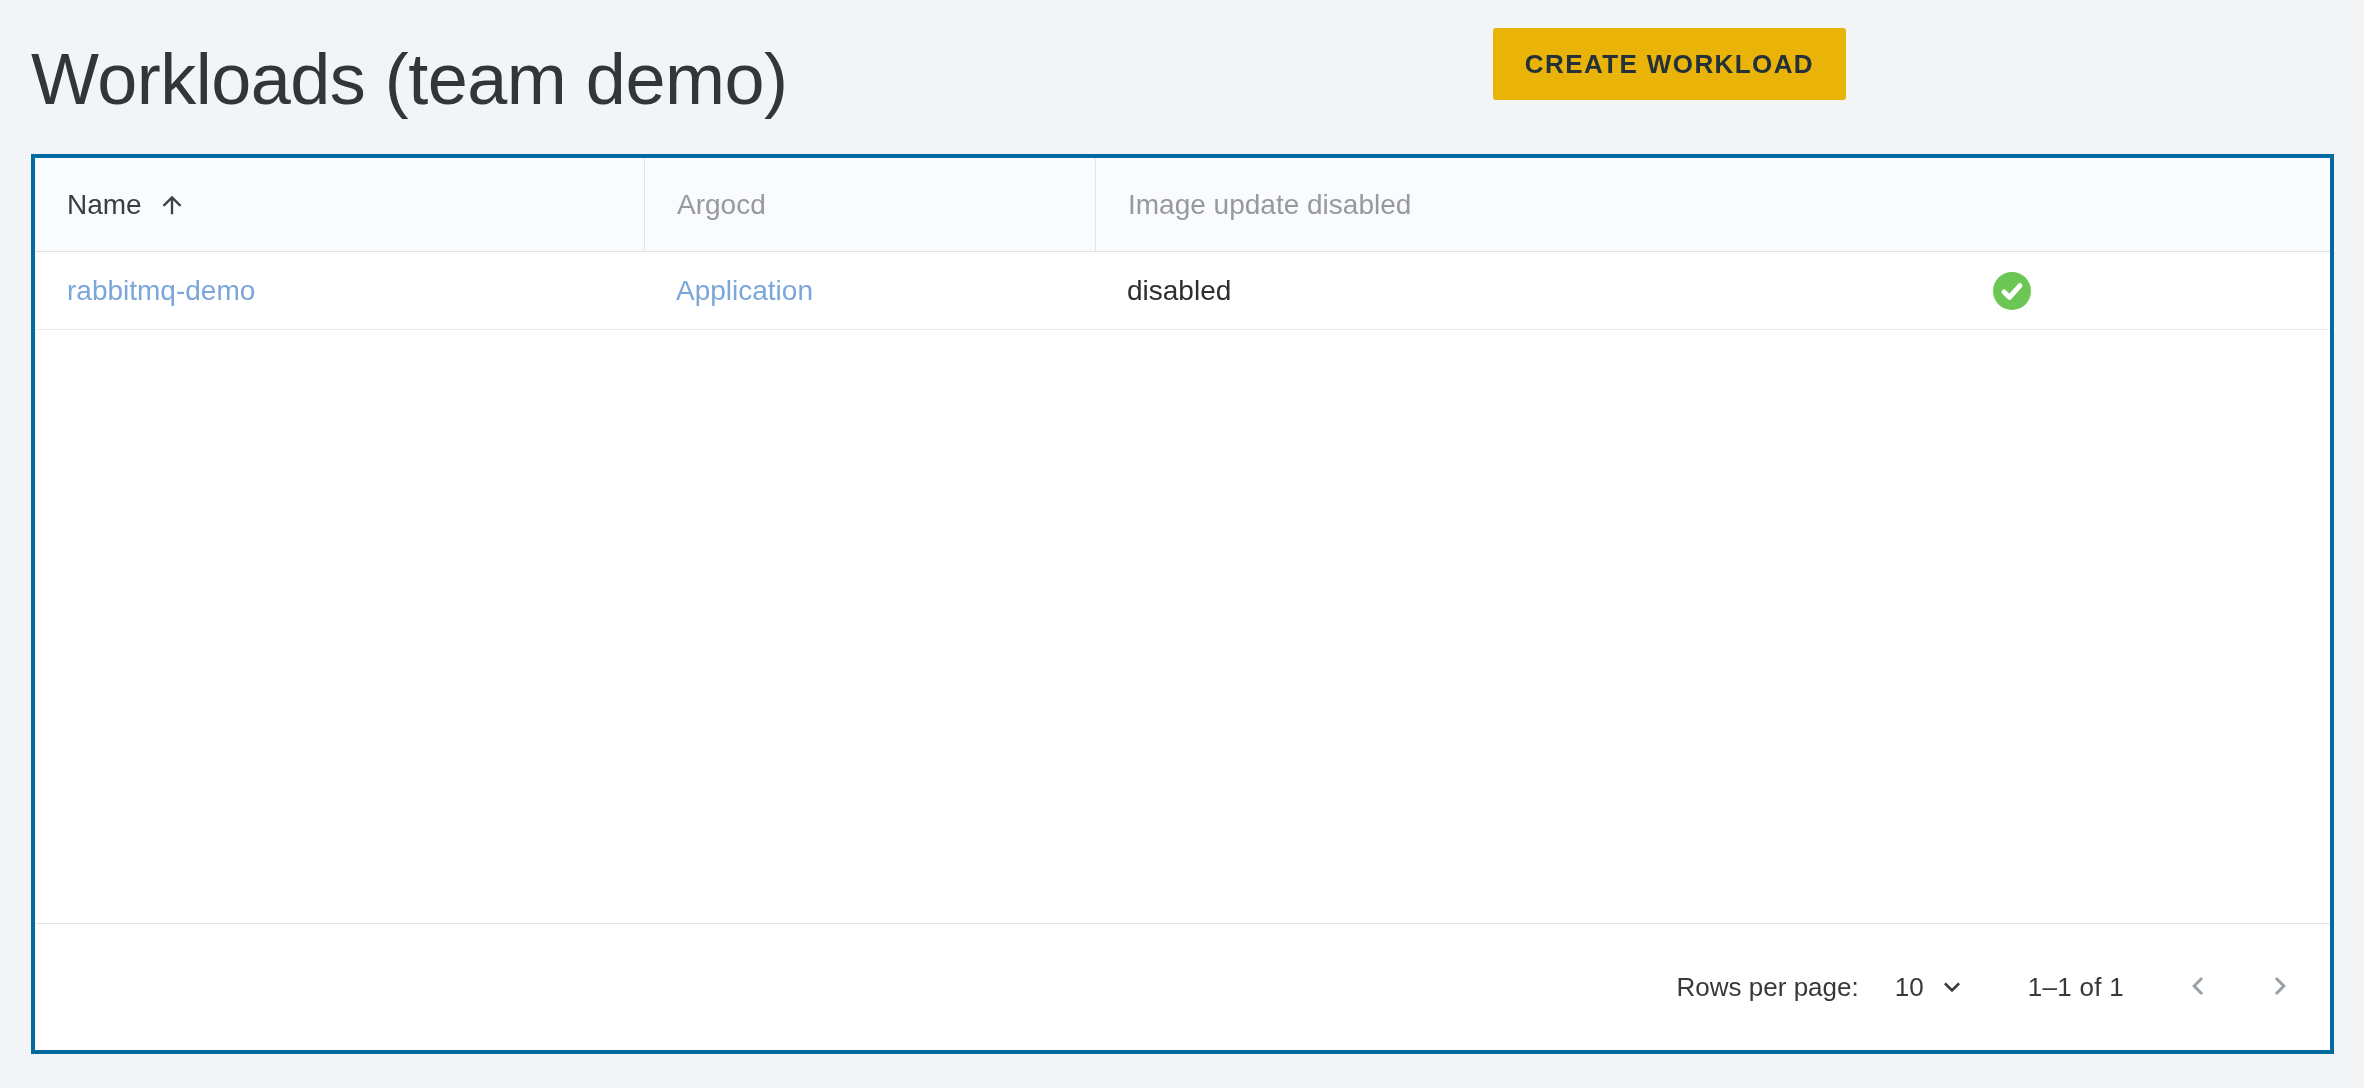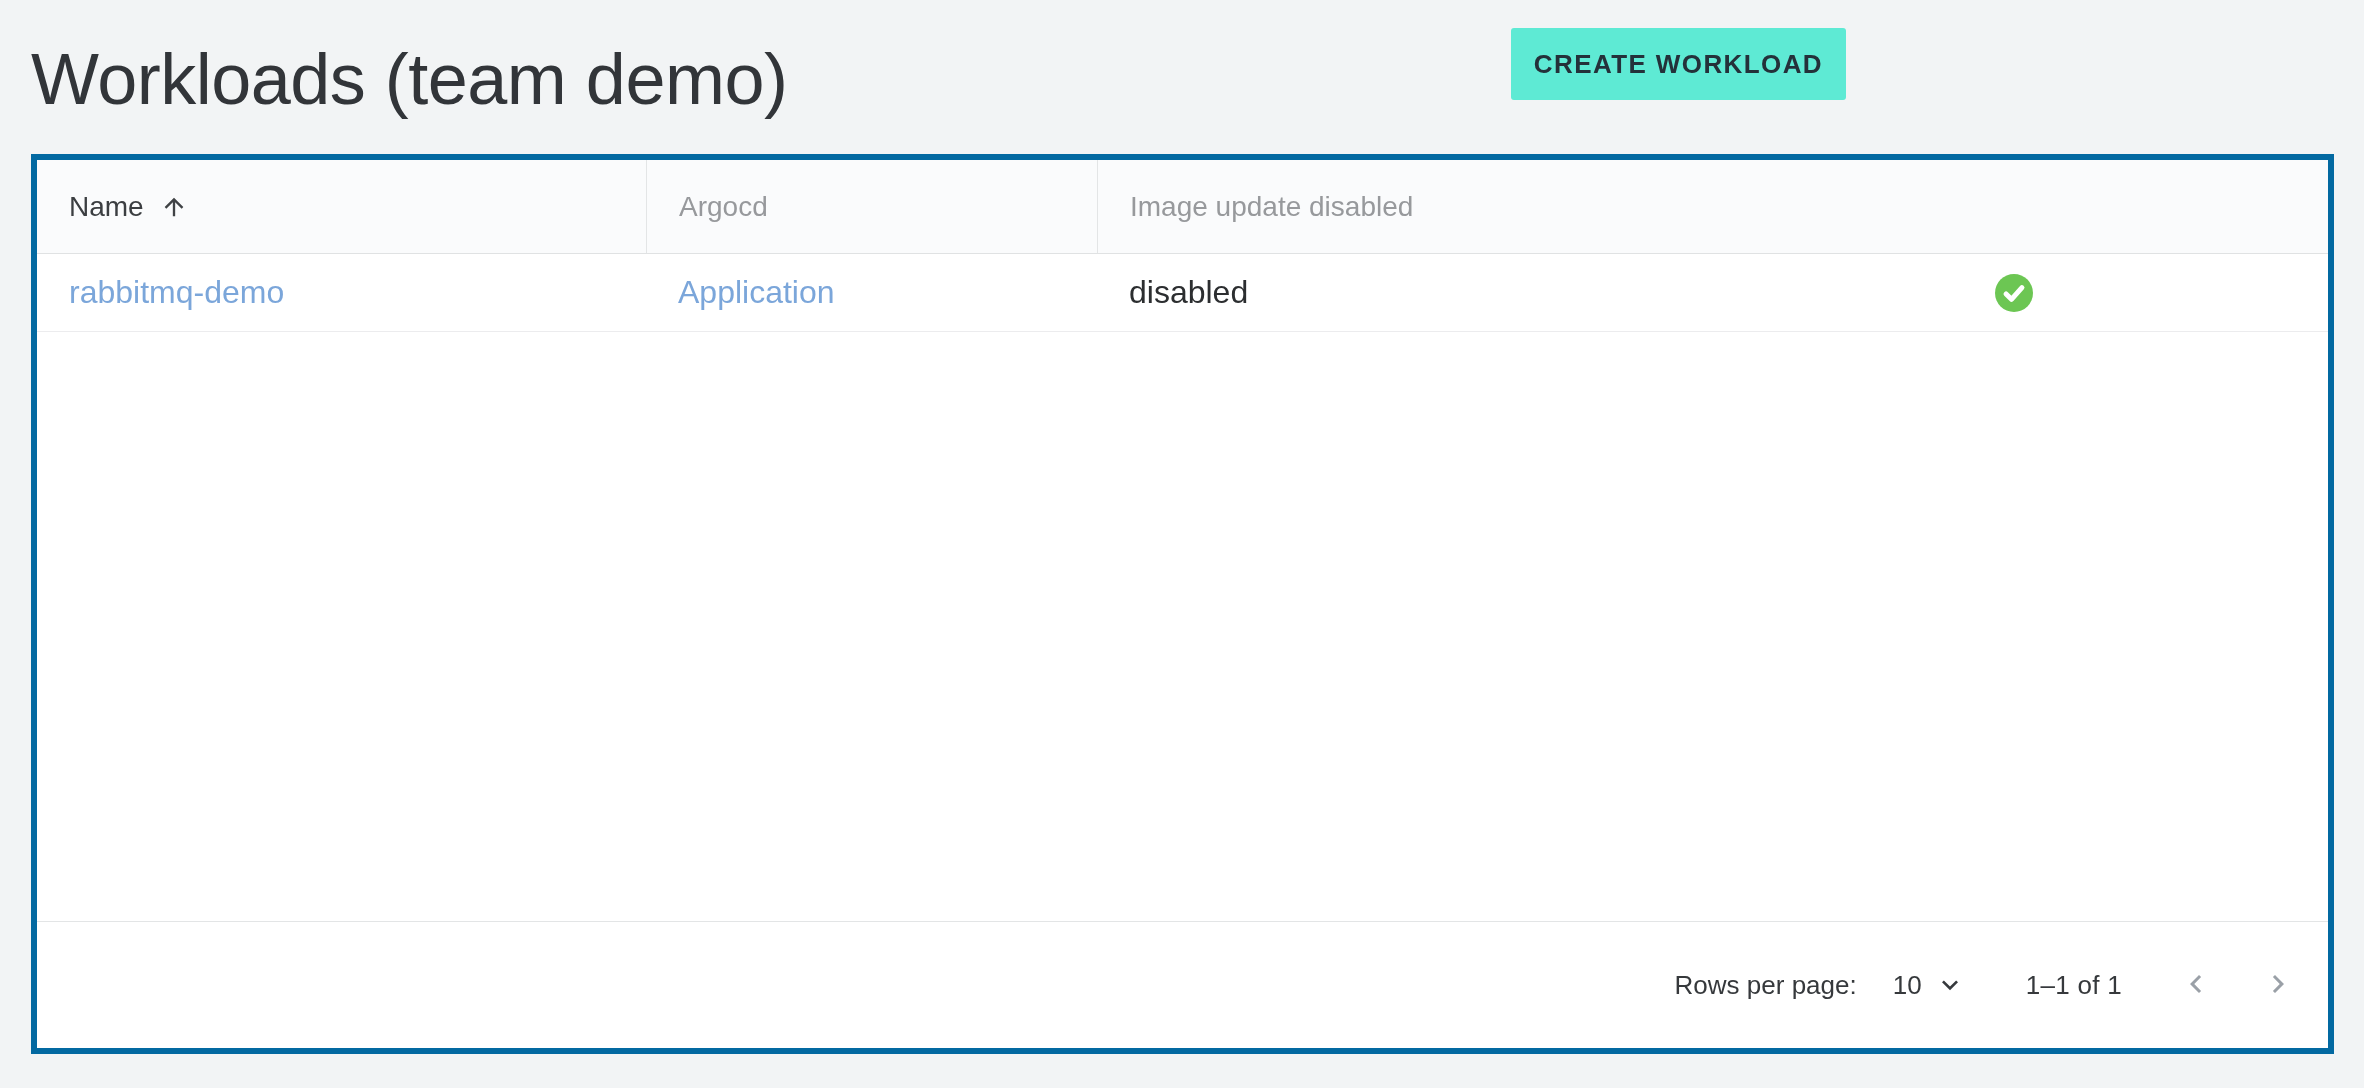--- a/index.html
+++ b/index.html
@@ -14,33 +14,33 @@
 
   
   .topbar { position:absolute; left:0; top:0; width:1880px; height:154px; }
   .title {
     position:absolute; left:31px; top:40px;
     font-size:72px; font-weight:400; letter-spacing:-0.5px;
     color:#323539; line-height:1.1;
   }
   .create-btn {
     position:absolute; right:34px; top:28px; height:72px;
-    padding:0 23px;
-    background:#5eead4; border:none; border-radius:3px;
+    padding:0 32px;
+    background:#eab308; border:none; border-radius:3px;
     font-family:inherit; font-size:26px; font-weight:600;
     letter-spacing:1.4px; color:#24313a;
     cursor:pointer; display:flex; align-items:center;
   }
 
   
   .card {
     position:absolute; left:31px; top:154px;
     width:2303px; height:900px;
     background:#ffffff;
-    border:6px solid #0369a1;
+    border:4px solid #0369a1;
     display:flex; flex-direction:column;
   }
   .thead {
     display:flex; flex:0 0 94px; background:#fafbfc;
     border-bottom:1px solid #e0e2e3;
   }
   .th {
     display:flex; align-items:center; padding-left:32px;
     font-size:28px; color:#97999c; font-weight:400;
   }
@@ -51,21 +51,21 @@
   .col-strategy { width:864px; flex:0 0 auto; }
   .col-status   { flex:1 1 auto; }
   .sort-arrow { margin-left:16px; display:inline-flex; }
 
   .trow {
     display:flex; flex:0 0 78px;
     border-bottom:1px solid #ececee; background:#ffffff;
   }
   .td {
     display:flex; align-items:center; padding-left:32px;
-    font-size:32px; color:#2c2e30;
+    font-size:28px; color:#2c2e30;
   }
   .td a { color:#7ba6da; text-decoration:none; cursor:pointer; }
 
   .status-badge {
     width:38px; height:38px; border-radius:50%;
     background:#6cc653; margin-left:2px;
     display:flex; align-items:center; justify-content:center;
   }
 
   .spacer { flex:1 1 auto; background:#ffffff; }

